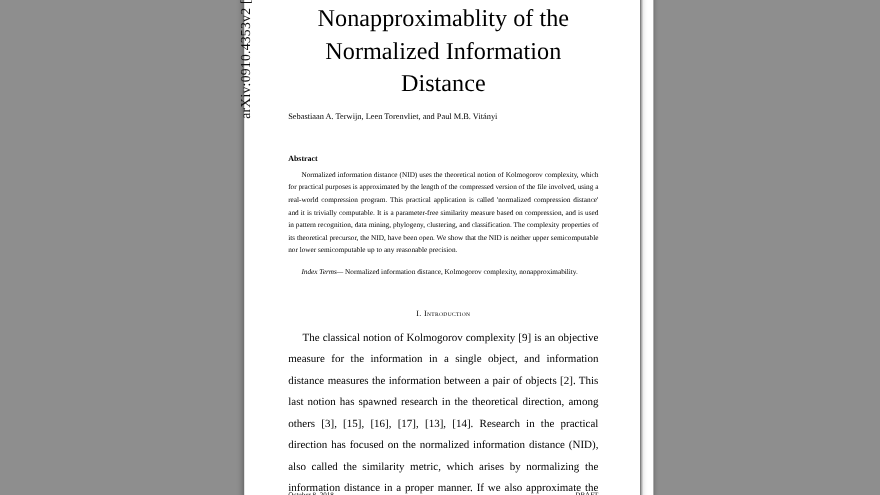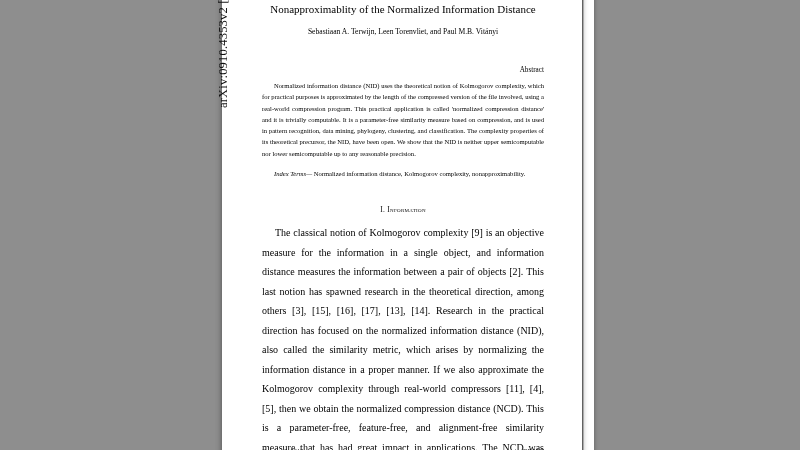--- a/index.html
+++ b/index.html
@@ -53,36 +53,35 @@
     white-space: nowrap;
   }
   .content {
     position: absolute;
     left: 40px;
     top: 12px;
     width: 282px;
   }
   .title {
     text-align: center;
-    font-size: 11px;
+    font-size: 22px;
     line-height: 1.35;
     color: #000;
     margin: 0 0 10px 0;
     font-weight: normal;
   }
   .authors {
-    text-align: center;
     font-size: 7.6px;
     color: #000;
     margin: 0 0 30px 0;
   }
   .abstract-head {
-    text-align: right;
+    text-align: left;
     font-size: 7.2px;
-    font-weight: normal;
+    font-weight: bold;
     margin: 0 0 6px 0;
   }
   .abstract-body {
     font-size: 6.6px;
     line-height: 1.72;
     text-align: justify;
     color: #000;
     margin: 0;
     text-indent: 12px;
   }
@@ -159,21 +158,21 @@
 
       <p class="abstract-body">Normalized information distance (NID) uses the theoretical notion of Kolmogorov complexity, which for practical purposes is approximated by the length of the compressed version of the file involved, using a real-world compression program. This practical application is called 'normalized compression distance' and it is trivially computable. It is a parameter-free similarity measure based on compression, and is used in pattern recognition, data mining, phylogeny, clustering, and classification. The complexity properties of its theoretical precursor, the NID, have been open. We show that the NID is neither upper semicomputable nor lower semicomputable up to any reasonable precision.</p>
 
       <p class="index-terms">
         <span class="it-label">Index Terms—</span>
         <span>Normalized information distance, Kolmogorov complexity, nonapproximability.</span>
       </p>
 
       <div class="section-head">
         <span>I.</span>
-        <span class="smallcaps">Information</span>
+        <span class="smallcaps">Introduction</span>
       </div>
 
       <p class="body-par">The classical notion of Kolmogorov complexity [9] is an objective measure for the information in a single object, and information distance measures the information between a pair of objects [2]. This last notion has spawned research in the theoretical direction, among others [3], [15], [16], [17], [13], [14]. Research in the practical direction has focused on the normalized information distance (NID), also called the similarity metric, which arises by normalizing the information distance in a proper manner. If we also approximate the Kolmogorov complexity through real-world compressors [11], [4], [5], then we obtain the normalized compression distance (NCD). This is a parameter-free, feature-free, and alignment-free similarity measure that has had great impact in applications. The NCD was preceded by a related nonoptimal distance [10]. In [8] another variant of the NCD has been tested on all major</p>
 
       <div class="footnote-rule"></div>
 
       <div class="footnotes">
         <div>SAT is with the University of Amsterdam; Email terwijn@logic.at</div>
         <div>LT is with the University of Amsterdam; Email leen@science.uva.nl</div>
 

